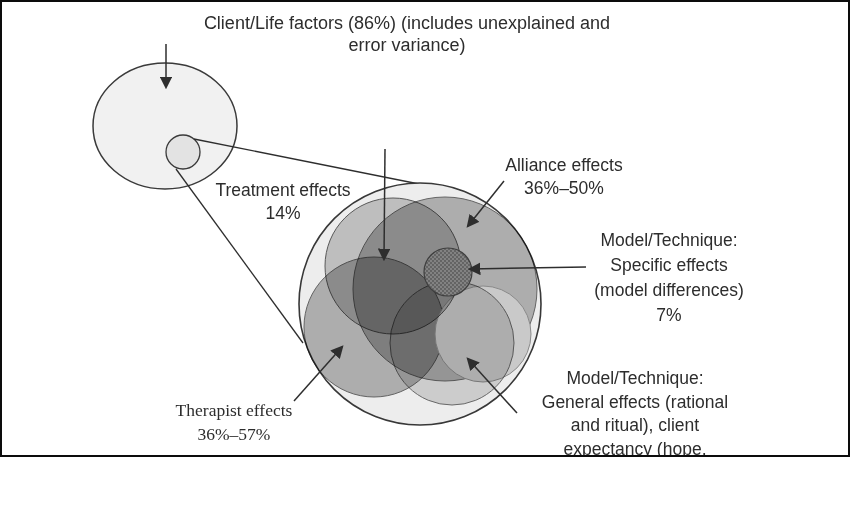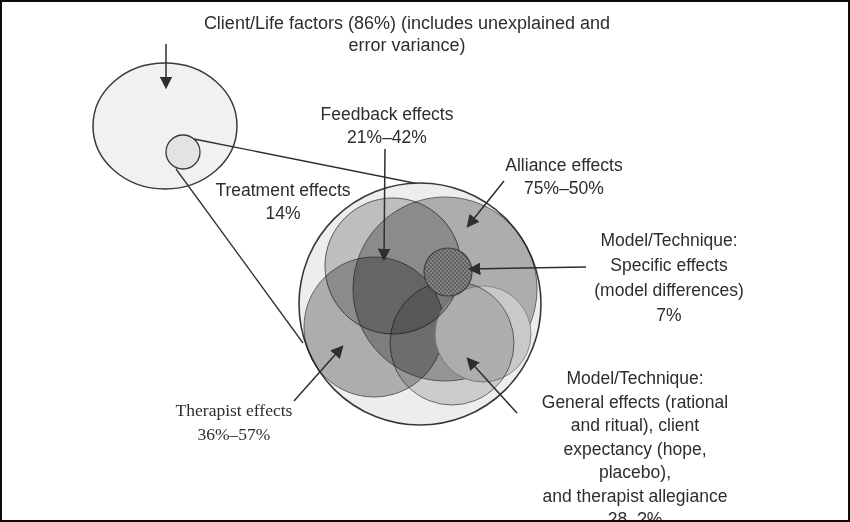--- a/index.html
+++ b/index.html
@@ -1,17 +1,17 @@
 <!DOCTYPE html>
 <html><head>
 <meta charset="utf-8">
 <style>
   html,body{margin:0;padding:0;background:#ffffff;}
   .canvas{
-    position:relative;width:850px;height:522px;background:#ffffff;
+    position:relative;width:850px;height:457px;background:#ffffff;
     font-family:"Liberation Sans", sans-serif;overflow:hidden;
   }
   .frame{position:absolute;inset:0;border:2px solid #0c0c0c;pointer-events:none;z-index:5;}
   svg.layer{position:absolute;left:0;top:0;z-index:1;}
   .label{
     position:absolute;transform:translateX(-50%);
     text-align:center;white-space:pre-line;color:#2d2d2d;
     font-size:17.5px;line-height:23px;z-index:3;
   }
   .title{font-size:18px;line-height:22px;}
@@ -57,28 +57,26 @@
     <line x1="166" y1="44" x2="166" y2="87" class="arrow" marker-end="url(#ah)"></line>
     <line x1="385" y1="149" x2="384" y2="259" class="arrow" marker-end="url(#ah)"></line>
     <line x1="504" y1="181" x2="468" y2="226" class="arrow" marker-end="url(#ah)"></line>
     <line x1="586" y1="267" x2="470" y2="269" class="arrow" marker-end="url(#ah)"></line>
     <line x1="294" y1="401" x2="342" y2="347" class="arrow" marker-end="url(#ah)"></line>
     <line x1="517" y1="413" x2="468" y2="359" class="arrow" marker-end="url(#ah)"></line>
   </svg>
 
   <div class="label title" style="left:407px;top:12px;">Client/Life factors (86%) (includes unexplained and error variance)</div>
 
-  <div class="label" style="left:387px;top:103px;">Feedback effects
-21%–42%</div>
 
   <div class="label" style="left:283px;top:179px;">Treatment effects
 14%</div>
 
   <div class="label" style="left:564px;top:154px;">Alliance effects
-75%–50%</div>
+36%–50%</div>
 
   <div class="label lh25" style="left:669px;top:228px;">Model/Technique:
 Specific effects
 (model differences)
 7%</div>
 
   <div class="label lh24" style="left:234px;top:398px;font-family:Liberation Serif, serif;">Therapist effects
 36%–57%</div>
 
   <div class="label" style="left:635px;top:367px;line-height:23.5px;">Model/Technique:

